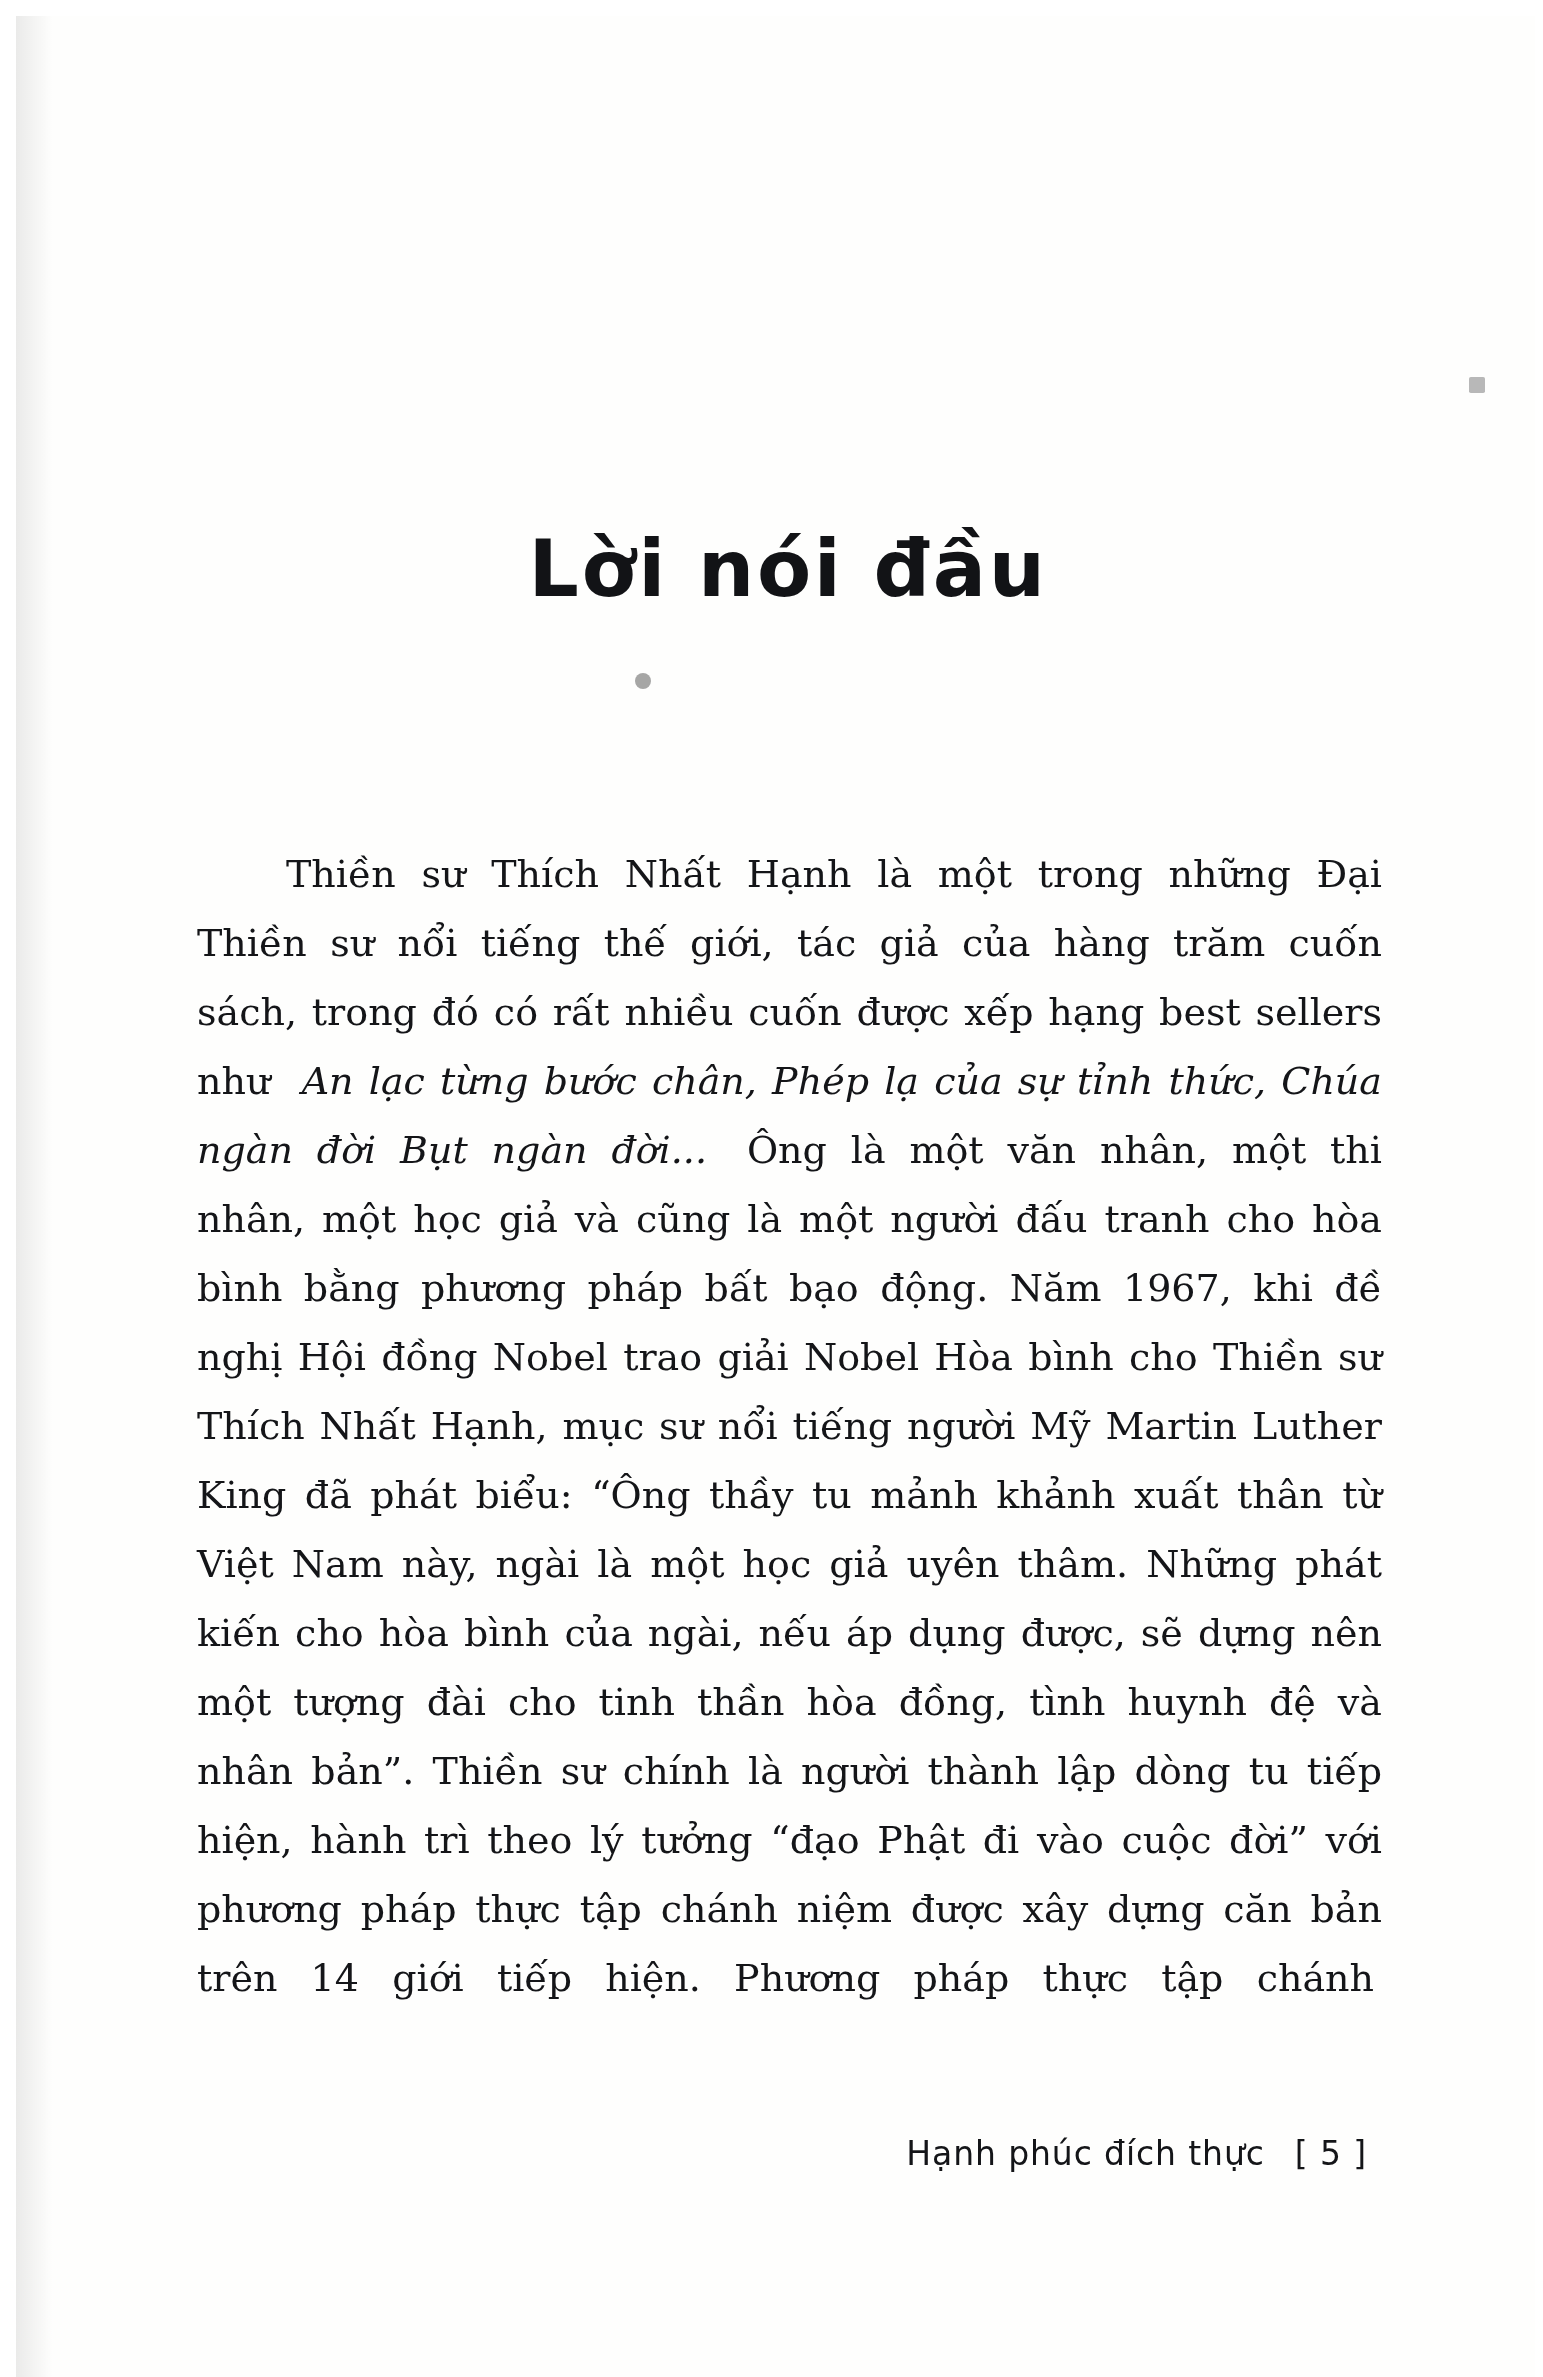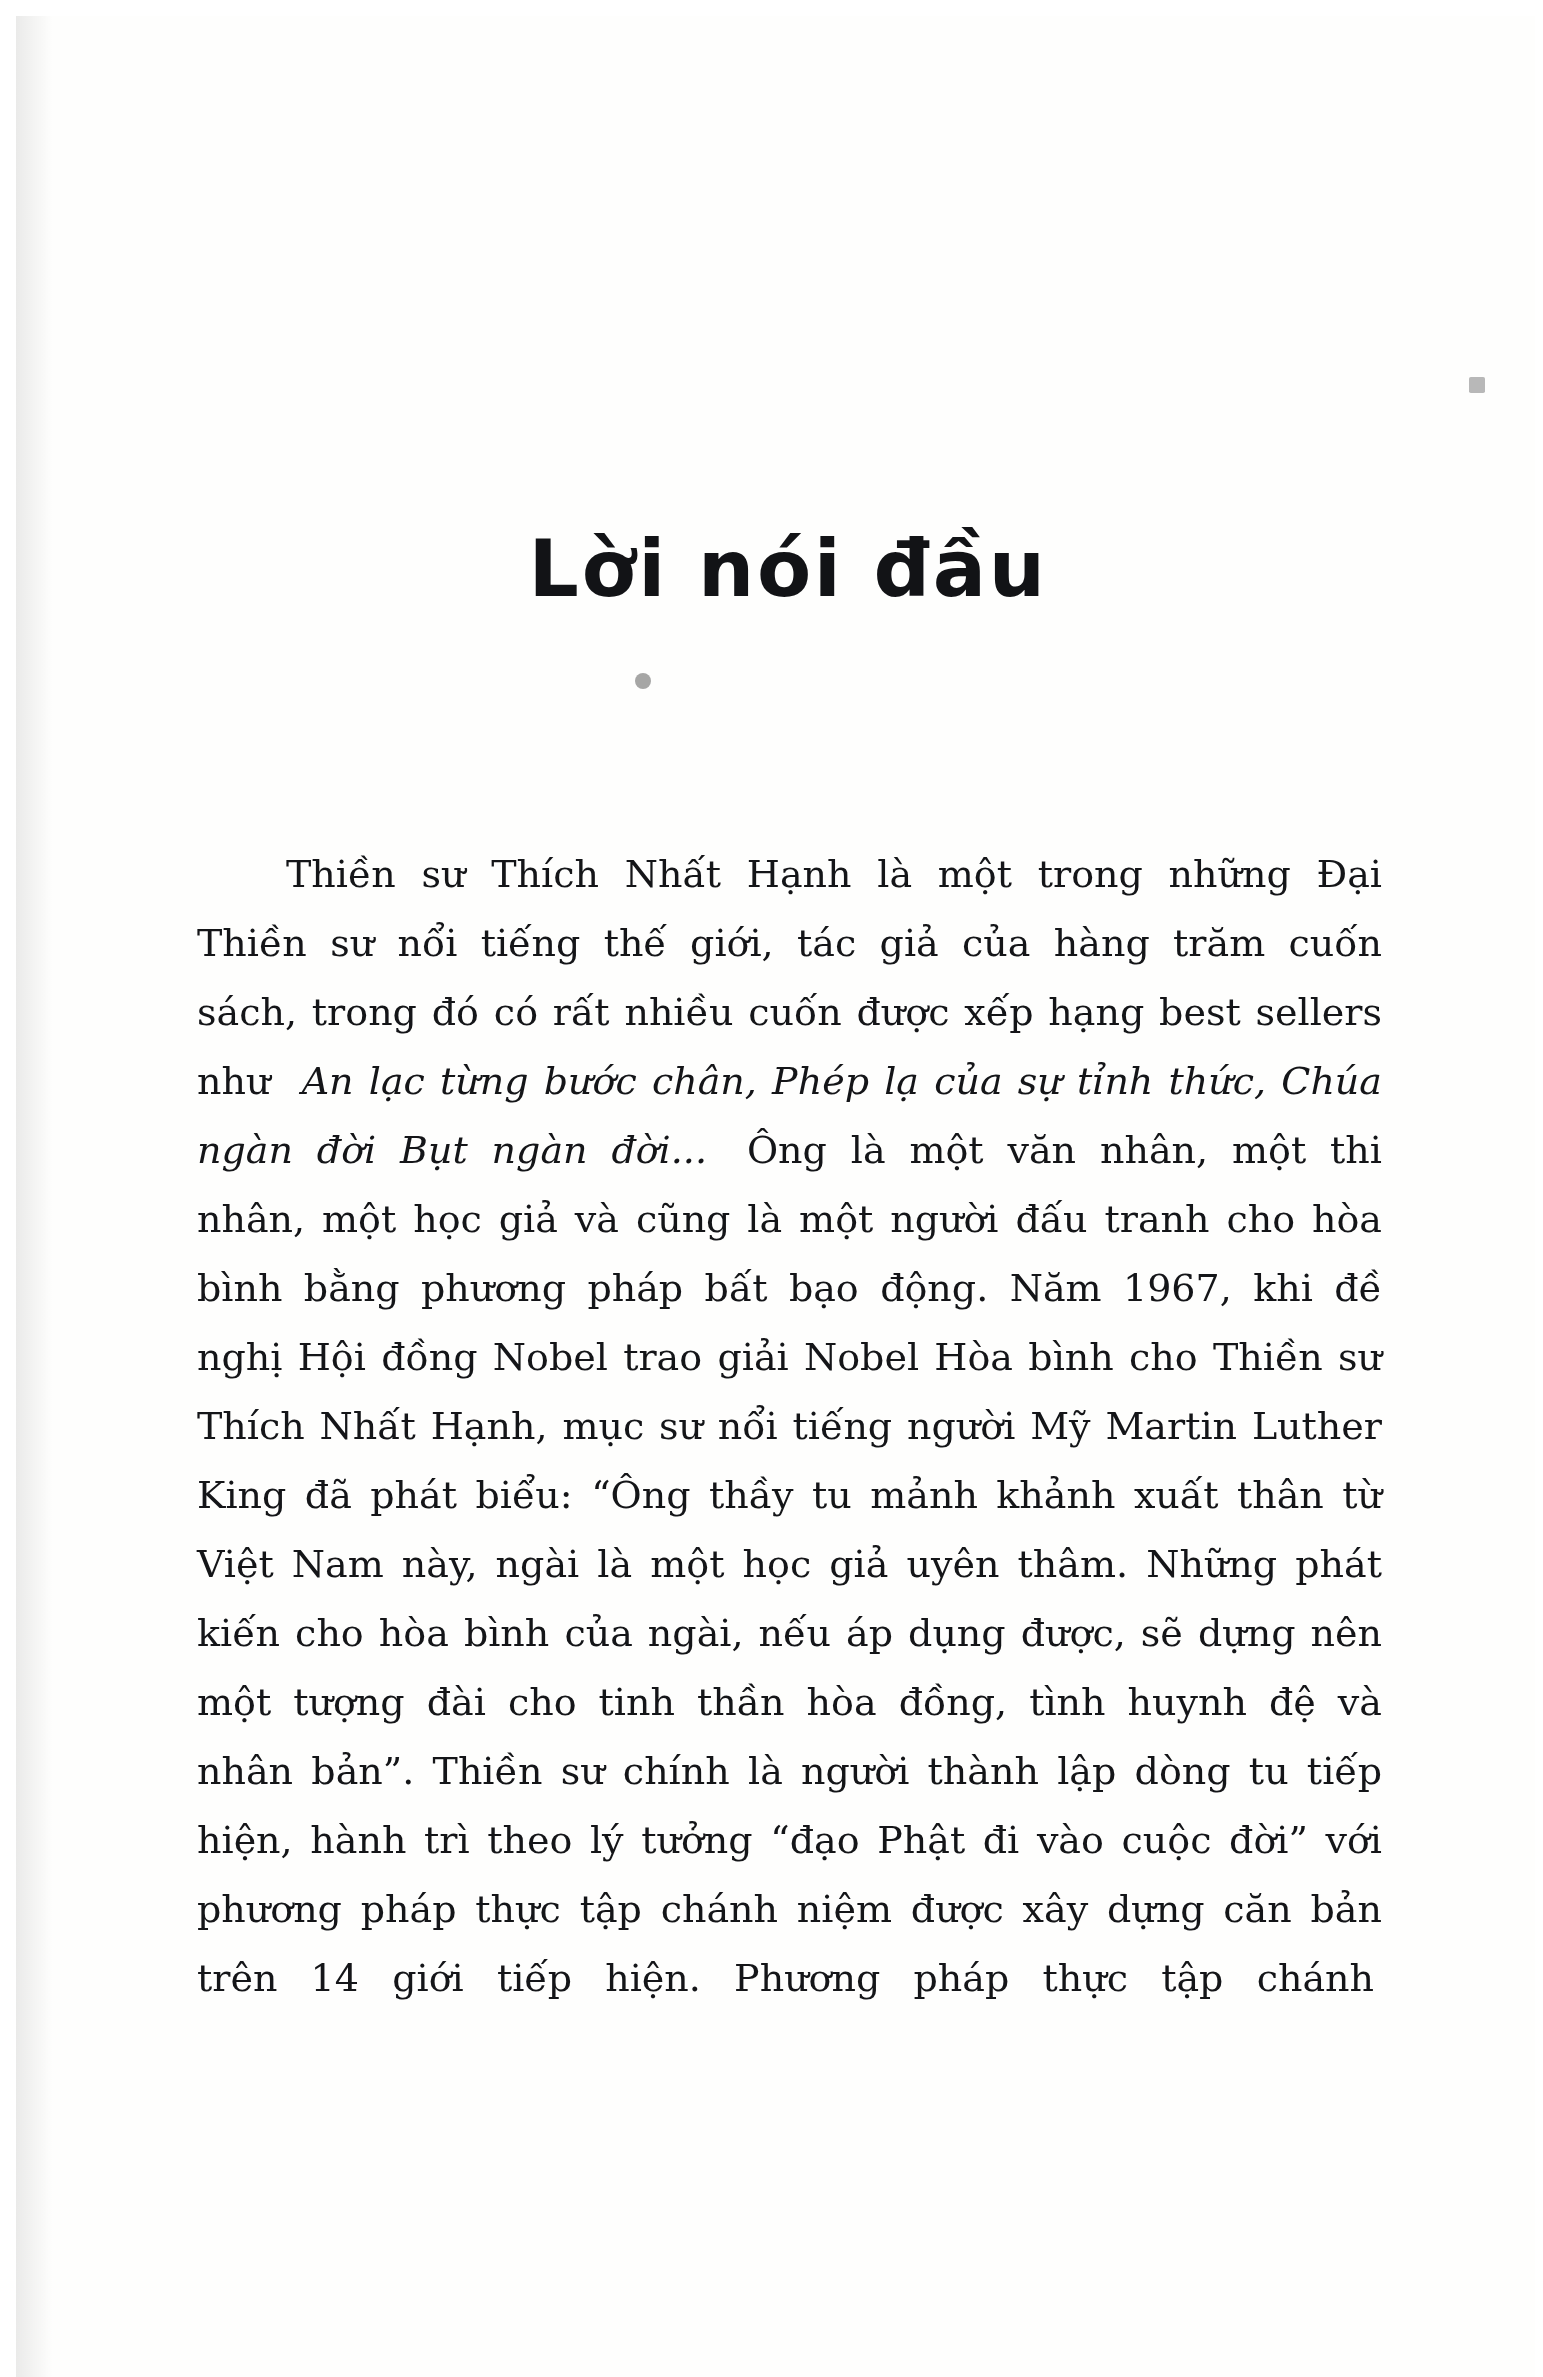--- a/index.html
+++ b/index.html
@@ -89,15 +89,19 @@
 
   <div class="gutter"></div>
 
   <div class="speck-dash"></div>
   <div class="speck-dot"></div>
 
   <h1 class="chapter-title">Lời nói đầu</h1>
 
   <p class="body-text"><span>Thiền sư Thích Nhất Hạnh là một trong những Đại Thiền sư nổi tiếng thế giới, tác giả của hàng trăm cuốn sách, trong đó có rất nhiều cuốn được xếp hạng best sellers như </span><span class="italic">An lạc từng bước chân, Phép lạ của sự tỉnh thức, Chúa ngàn đời Bụt ngàn đời...</span><span> Ông là một văn nhân, một thi nhân, một học giả và cũng là một người đấu tranh cho hòa bình bằng phương pháp bất bạo động. Năm 1967, khi đề nghị Hội đồng Nobel trao giải Nobel Hòa bình cho Thiền sư Thích Nhất Hạnh, mục sư nổi tiếng người Mỹ Martin Luther King đã phát biểu: “Ông thầy tu mảnh khảnh xuất thân từ Việt Nam này, ngài là một học giả uyên thâm. Những phát kiến cho hòa bình của ngài, nếu áp dụng được, sẽ dựng nên một tượng đài cho tinh thần hòa đồng, tình huynh đệ và nhân bản”. Thiền sư chính là người thành lập dòng tu tiếp hiện, hành trì theo lý tưởng “đạo Phật đi vào cuộc đời” với phương pháp thực tập chánh niệm được xây dựng căn bản trên 14 giới tiếp hiện. Phương pháp thực tập chánh</span></p>
 
+  <div class="footer">
+    <span>Hạnh phúc đích thực</span>
+    <span>[ 5 ]</span>
+  </div>
 
 </div>
 
 
 </body></html>

